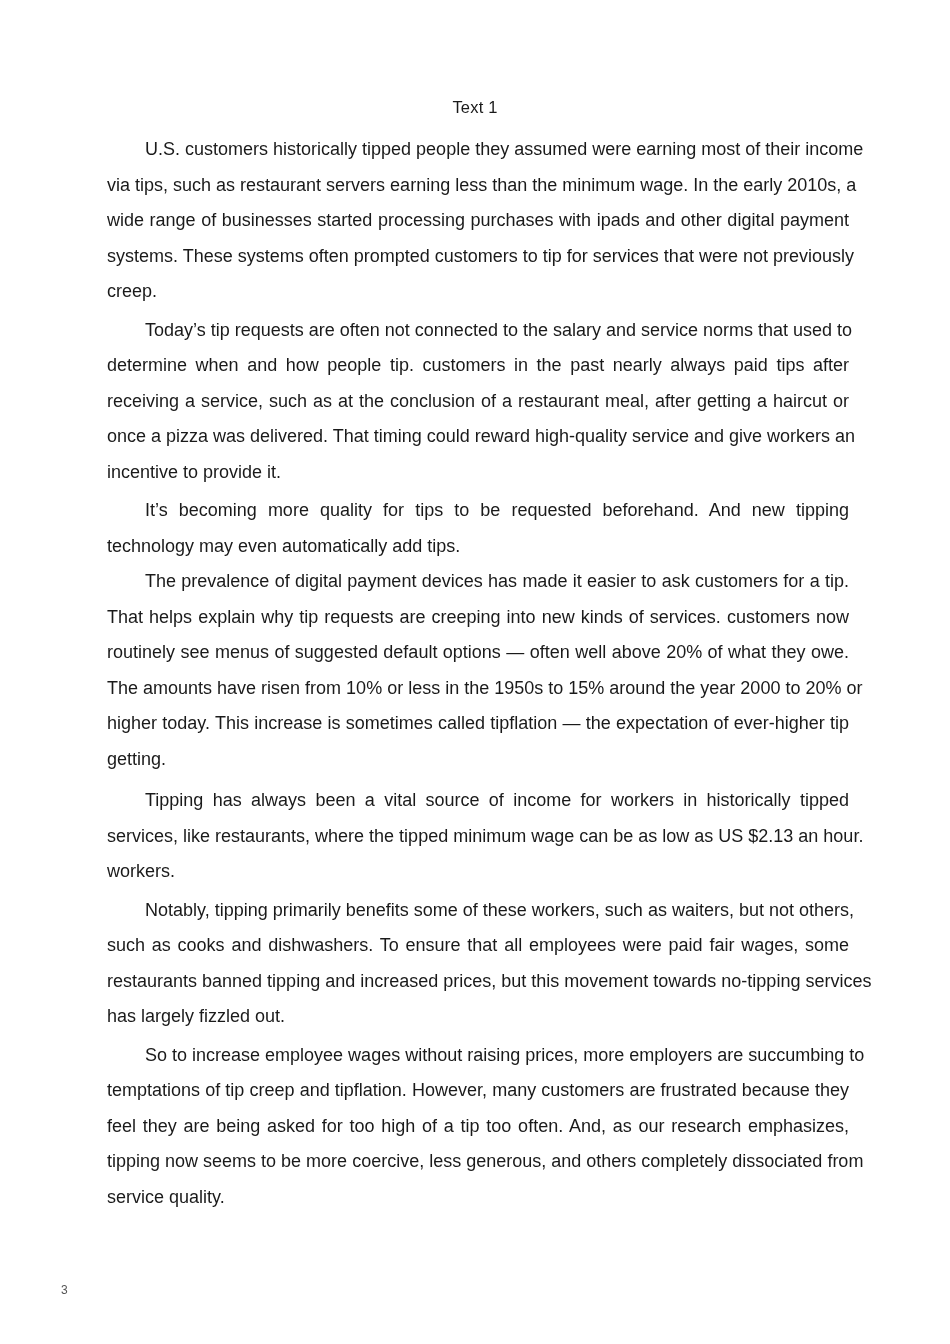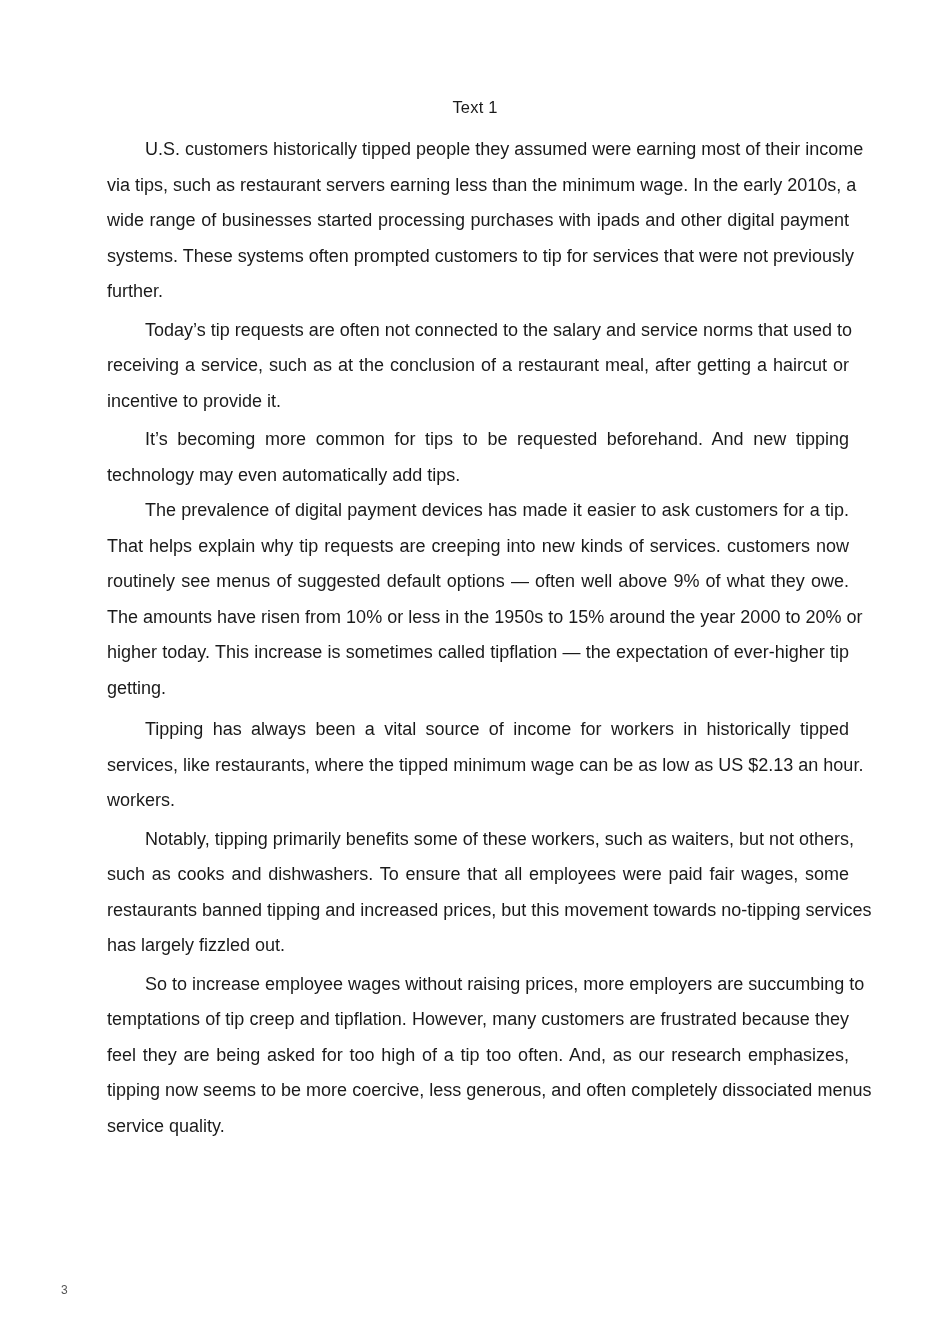--- a/index.html
+++ b/index.html
@@ -74,40 +74,42 @@
 
   <div class="title">Text 1</div>
 
   <div class="body-text">
 
     <div class="para">
       <span class="line indent">U.S. customers historically tipped people they assumed were earning most of their income</span>
       <span class="line">via tips, such as restaurant servers earning less than the minimum wage. In the early 2010s, a</span>
       <span class="line">wide range of businesses started processing purchases with ipads and other digital payment</span>
       <span class="line">systems. These systems often prompted customers to tip for services that were not previously</span>
-      <span class="line last">further.</span>
+      <span class="line last">creep.</span>
     </div>
     <div class="para-gap-sm"></div>
 
     <div class="para">
       <span class="line indent">Today’s tip requests are often not connected to the salary and service norms that used to</span>
+      <span class="line">determine when and how people tip. customers in the past nearly always paid tips after</span>
       <span class="line">receiving a service, such as at the conclusion of a restaurant meal, after getting a haircut or</span>
+      <span class="line">once a pizza was delivered. That timing could reward high-quality service and give workers an</span>
       <span class="line last">incentive to provide it.</span>
     </div>
     <div class="para-gap-sm"></div>
 
     <div class="para">
-      <span class="line indent">It’s becoming more common for tips to be requested beforehand. And new tipping</span>
+      <span class="line indent">It’s becoming more quality for tips to be requested beforehand. And new tipping</span>
       <span class="line last">technology may even automatically add tips.</span>
     </div>
 
     <div class="para">
       <span class="line indent">The prevalence of digital payment devices has made it easier to ask customers for a tip.</span>
       <span class="line">That helps explain why tip requests are creeping into new kinds of services. customers now</span>
-      <span class="line">routinely see menus of suggested default options — often well above 9% of what they owe.</span>
+      <span class="line">routinely see menus of suggested default options — often well above 20% of what they owe.</span>
       <span class="line">The amounts have risen from 10% or less in the 1950s to 15% around the year 2000 to 20% or</span>
       <span class="line">higher today. This increase is sometimes called tipflation — the expectation of ever-higher tip</span>
       <span class="line last">getting.</span>
     </div>
     <div class="para-gap-md"></div>
 
     <div class="para">
       <span class="line indent">Tipping has always been a vital source of income for workers in historically tipped</span>
       <span class="line">services, like restaurants, where the tipped minimum wage can be as low as US $2.13 an hour.</span>
       <span class="line last">workers.</span>
@@ -119,21 +121,21 @@
       <span class="line">such as cooks and dishwashers. To ensure that all employees were paid fair wages, some</span>
       <span class="line">restaurants banned tipping and increased prices, but this movement towards no-tipping services</span>
       <span class="line last">has largely fizzled out.</span>
     </div>
     <div class="para-gap-sm"></div>
 
     <div class="para">
       <span class="line indent">So to increase employee wages without raising prices, more employers are succumbing to</span>
       <span class="line">temptations of tip creep and tipflation. However, many customers are frustrated because they</span>
       <span class="line">feel they are being asked for too high of a tip too often. And, as our research emphasizes,</span>
-      <span class="line">tipping now seems to be more coercive, less generous, and often completely dissociated menus</span>
+      <span class="line">tipping now seems to be more coercive, less generous, and others completely dissociated from</span>
       <span class="line last">service quality.</span>
     </div>
 
   </div>
 
   <div class="page-number">3</div>
 
 </div>
 
 </body></html>

